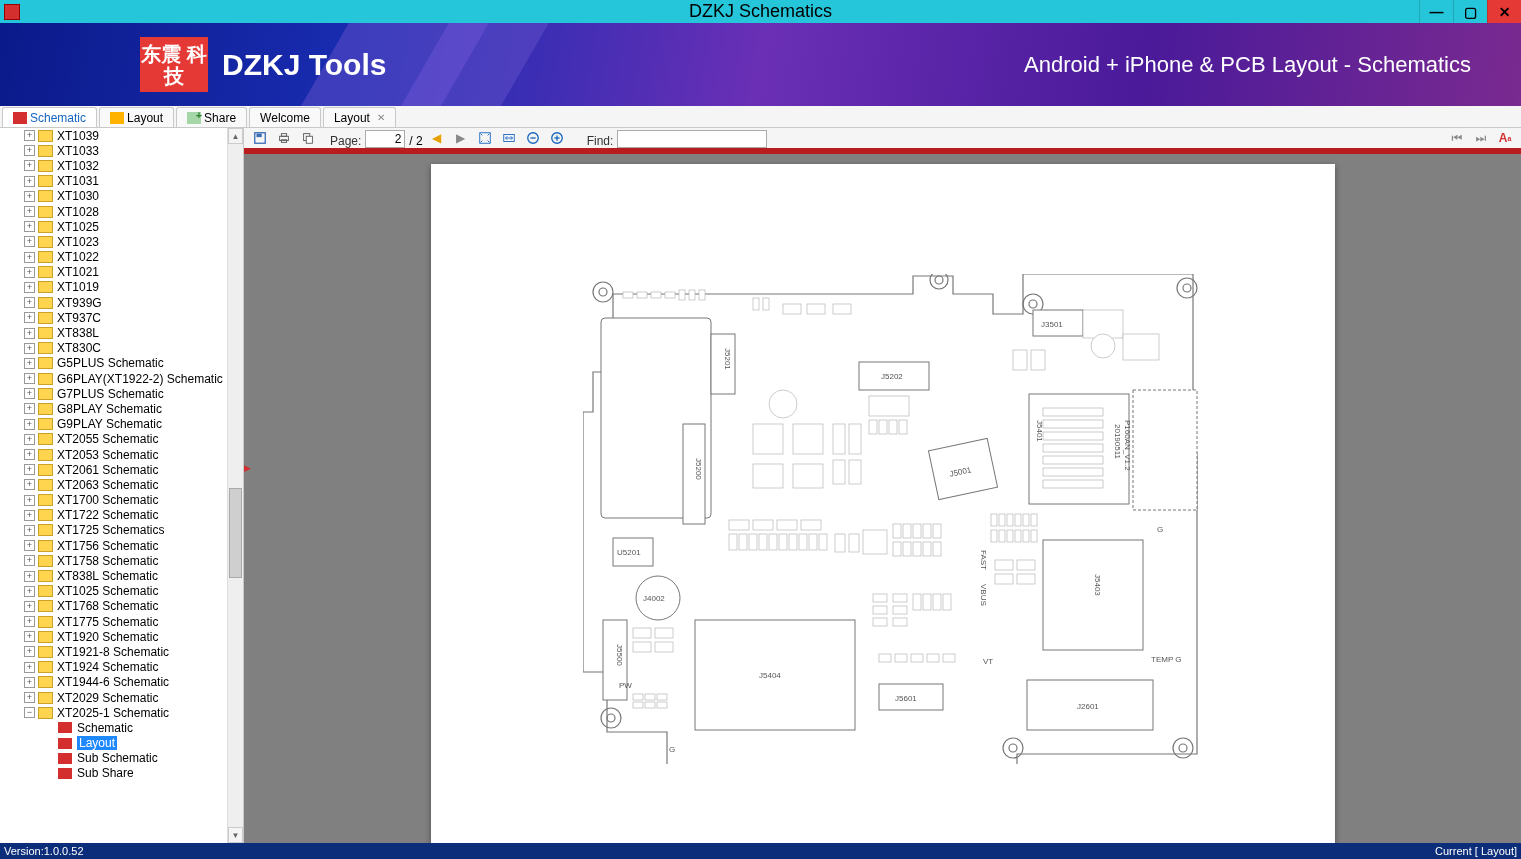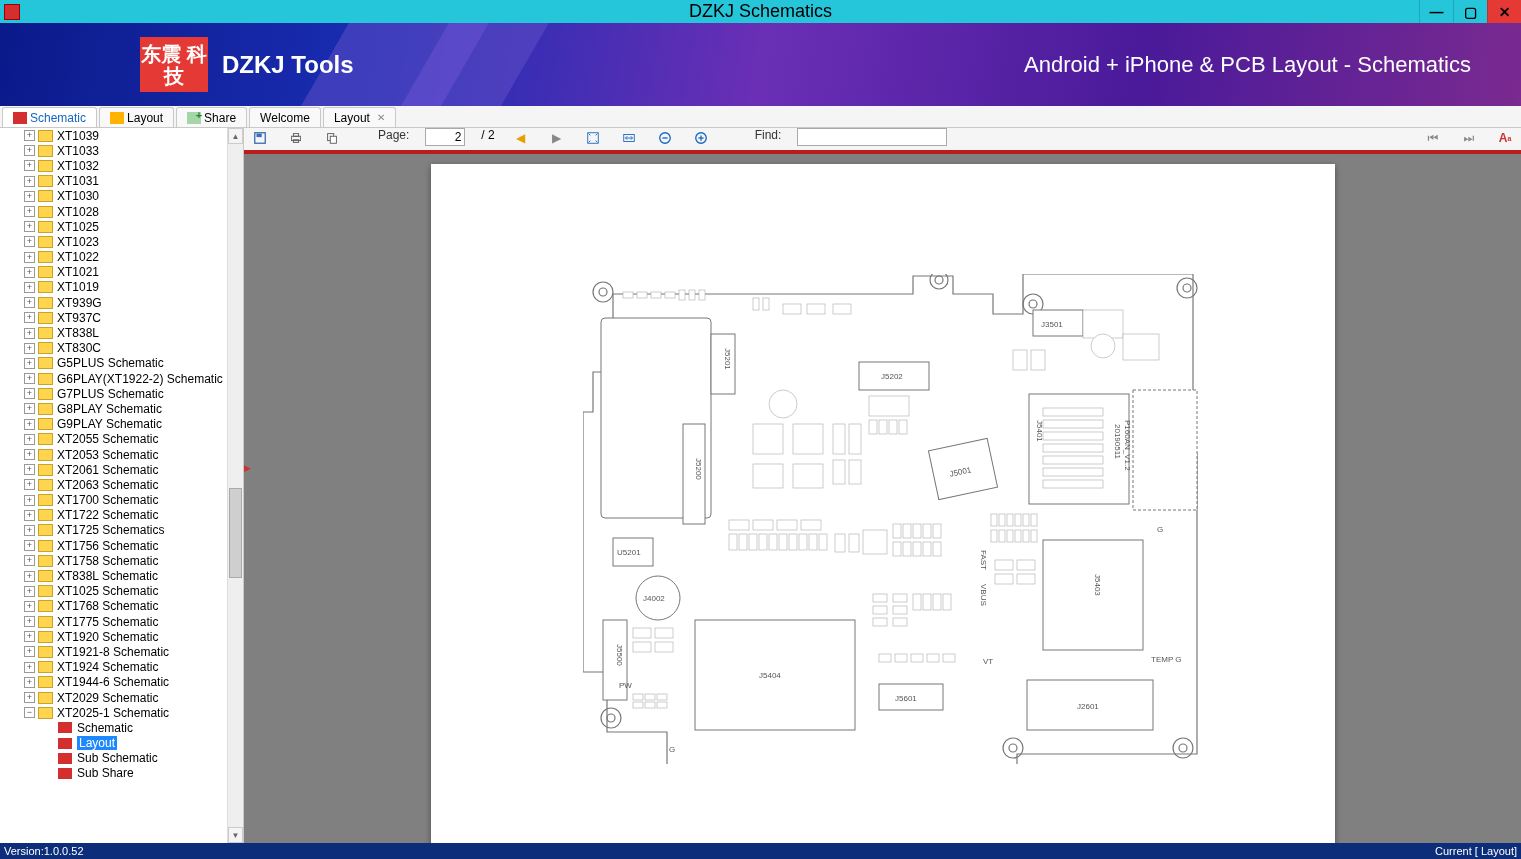--- a/index.html
+++ b/index.html
@@ -10,21 +10,21 @@
   .titlebar .title { position: absolute; left: 50%; transform: translateX(-50%); font-size: 18px; color: #000; }
   .titlebar .win-buttons { position: absolute; right: 0; display: flex; }
   .titlebar .win-btn { width: 34px; height: 23px; display: flex; align-items: center; justify-content: center; border-left: 1px solid rgba(0,0,0,0.15); font-family: Arial; font-size: 14px; font-weight: bold; cursor: pointer; }
   .titlebar .win-btn.close { background: #e53935; color: #000; }
   
   .banner { height: 83px; background: linear-gradient(100deg, #0b1a8a 0%, #1a2db3 25%, #6a2fb5 50%, #4a1a9a 75%, #7a2a90 100%); display: flex; align-items: center; color: #fff; position: relative; overflow: hidden; }
   .banner::before, .banner::after { content: ''; position: absolute; background: rgba(100,80,200,0.5); transform: skewX(-30deg); }
   .banner::before { left: 320px; top: -10px; width: 200px; height: 120px; }
   .banner::after { left: 420px; top: -10px; width: 40px; height: 120px; background: rgba(120,90,220,0.4); }
   .banner .logo { margin-left: 140px; width: 68px; height: 55px; background: #e53935; color: #fff; display: flex; align-items: center; justify-content: center; font-size: 20px; line-height: 22px; font-weight: bold; z-index: 2; text-align: center; }
-  .banner .brand { margin-left: 14px; font-size: 24px; font-weight: bold; z-index: 2; }
+  .banner .brand { margin-left: 14px; font-size: 30px; font-weight: bold; z-index: 2; }
   .banner .tagline { position: absolute; right: 50px; font-size: 22px; z-index: 2; }
   
   .tabstrip { height: 22px; background: #f5f5f5; border-bottom: 1px solid #c9c9c9; display: flex; align-items: flex-end; padding-left: 2px; }
   .tab { height: 20px; padding: 2px 10px; border: 1px solid #c9c9c9; border-bottom: none; margin-right: 2px; background: #f9f9f9; display: flex; align-items: center; gap: 3px; border-radius: 3px 3px 0 0; font-size: 12px; cursor: pointer; }
   .tab.active { background: #fff; }
   .tab .tab-ico { width: 14px; height: 12px; display: inline-block; }
   .ico-pdf { background: #d32f2f; }
   .ico-pads { background: #ffb300; }
   .ico-share { background: #a5d6a7; position: relative; }
   .ico-share::after { content: '+'; color: #2e7d32; font-weight: bold; position: absolute; right: -1px; top: -3px; font-size: 11px; }
@@ -41,21 +41,21 @@
   .tree-row .pdf-ico { width: 14px; height: 11px; background: #d32f2f; margin-right: 5px; }
   .tree-row .label.selected { background: #1e88ff; color: #fff; padding: 0 2px; }
   .sidebar .vscroll { position: absolute; right: 0; top: 0; width: 16px; height: 100%; background: #efefef; border-left: 1px solid #ddd; }
   .sidebar .vscroll .arrow { height: 16px; background: #f4f4f4; border: 1px solid #ccc; display: flex; align-items: center; justify-content: center; font-size: 8px; color: #666; cursor: pointer; }
   .sidebar .vscroll .thumb { position: absolute; left: 1px; right: 1px; top: 360px; height: 90px; background: #cfcfcf; border: 1px solid #aaa; cursor: pointer; }
   .sidebar .vscroll .arrow.down { position: absolute; bottom: 0; left: 0; right: 0; }
   .splitter-handle { position: absolute; left: 244px; top: 460px; width: 6px; height: 12px; z-index: 5; }
   .splitter-handle::before { content: '▶'; color: #d32f2f; font-size: 9px; }
   
   .content { flex: 1; display: flex; flex-direction: column; }
-  .toolbar { height: 26px; background: #f5f5f5; border-bottom: 4px solid #b91c1c; display: flex; align-items: flex-start; padding: 0 6px; gap: 16px; font-size: 12px; }
+  .toolbar { height: 26px; background: #f5f5f5; border-bottom: 6px solid #b91c1c; display: flex; align-items: flex-end; padding: 0 6px; gap: 4px; font-size: 12px; }
   .tb-btn { width: 20px; height: 20px; border: 1px solid transparent; display: flex; align-items: center; justify-content: center; cursor: pointer; border-radius: 2px; }
   .tb-btn svg { width: 14px; height: 14px; }
   .tb-sep { height: 10px; }
   .tb-label { color: #333; margin-left: 4px; }
   .tb-input { width: 40px; height: 18px; border: 1px solid #aaa; text-align: right; padding-right: 3px; font-size: 12px; }
   .tb-find { width: 150px; height: 18px; border: 1px solid #aaa; padding-left: 3px; font-size: 12px; }
   .tb-spacer { flex: 1; }
   .viewer { flex: 1; background: #808080; display: flex; justify-content: center; overflow: hidden; }
   .page { margin-top: 10px; width: 904px; height: 690px; background: #fff; box-shadow: 0 2px 6px rgba(0,0,0,0.4); position: relative; }
   .pcb { position: absolute; left: 152px; top: 110px; width: 620px; height: 490px; }

